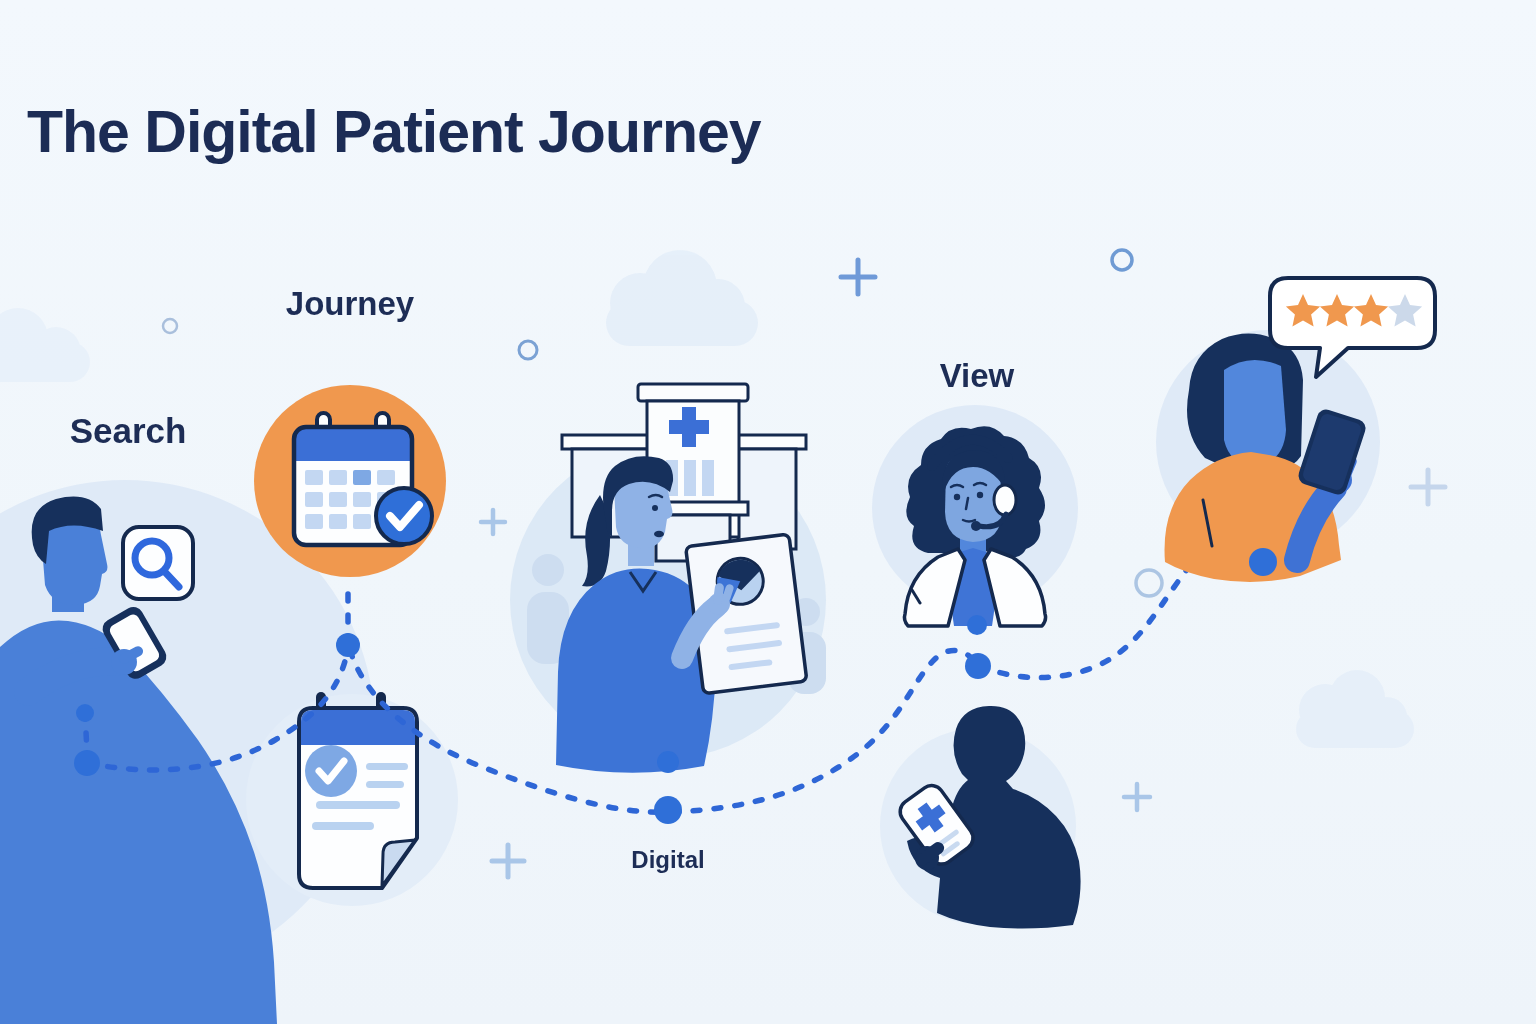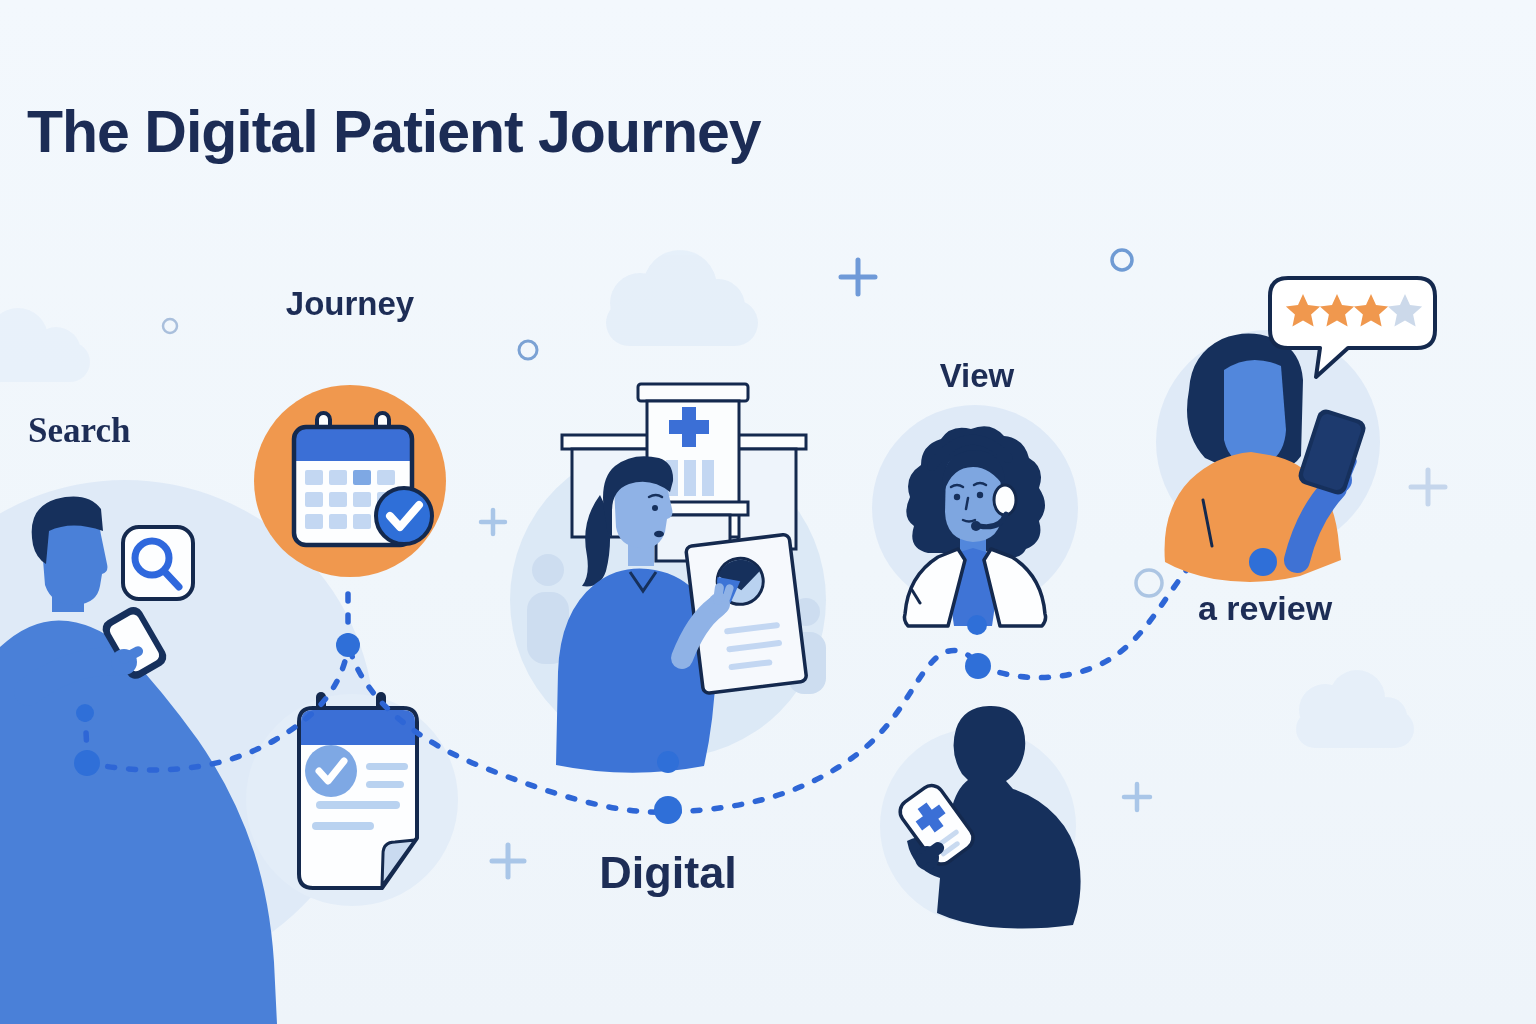--- a/index.html
+++ b/index.html
@@ -10,23 +10,23 @@
   }
   .scene{position:absolute;left:0;top:0;width:1536px;height:1024px;}
   .page-title{
     position:absolute;left:0;top:98px;width:1376px;
     font-size:59px;font-weight:bold;letter-spacing:-1px;color:#1c2c55;padding-left:27px;
   }
   .label{
     position:absolute;color:#1d2d56;font-weight:bold;text-align:center;line-height:1.2;
   }
   .label span{display:block;}
-  .label-search{left:28px;top:410px;width:200px;text-align:left;font-size:35px;font-family:Liberation Serif, serif;}
+  .label-search{left:28px;top:410px;width:200px;text-align:center;font-size:35px;}
   .label-schedule{left:200px;top:284px;width:300px;font-size:33px;}
-  .label-checkin{left:518px;top:846px;width:300px;font-size:45px;}
+  .label-checkin{left:518px;top:846px;width:300px;font-size:24px;}
   .label-reports{left:827px;top:310px;width:300px;font-size:33px;margin-top:46px;}
   .label-review{left:1115px;top:588px;width:300px;font-size:34px;}
 </style>
 </head>
 <body>
 
 <div class="canvas">
 
   <svg class="scene" viewBox="0 0 1536 1024">
 
@@ -274,16 +274,15 @@
 
   <div class="label label-checkin">
     <span>Digital</span>
   </div>
 
   <div class="label label-reports">
     <span>View</span>
   </div>
 
   <div class="label label-review">
-    <span>a review</span>
   </div>
 
 </div>
 
 </body></html>

